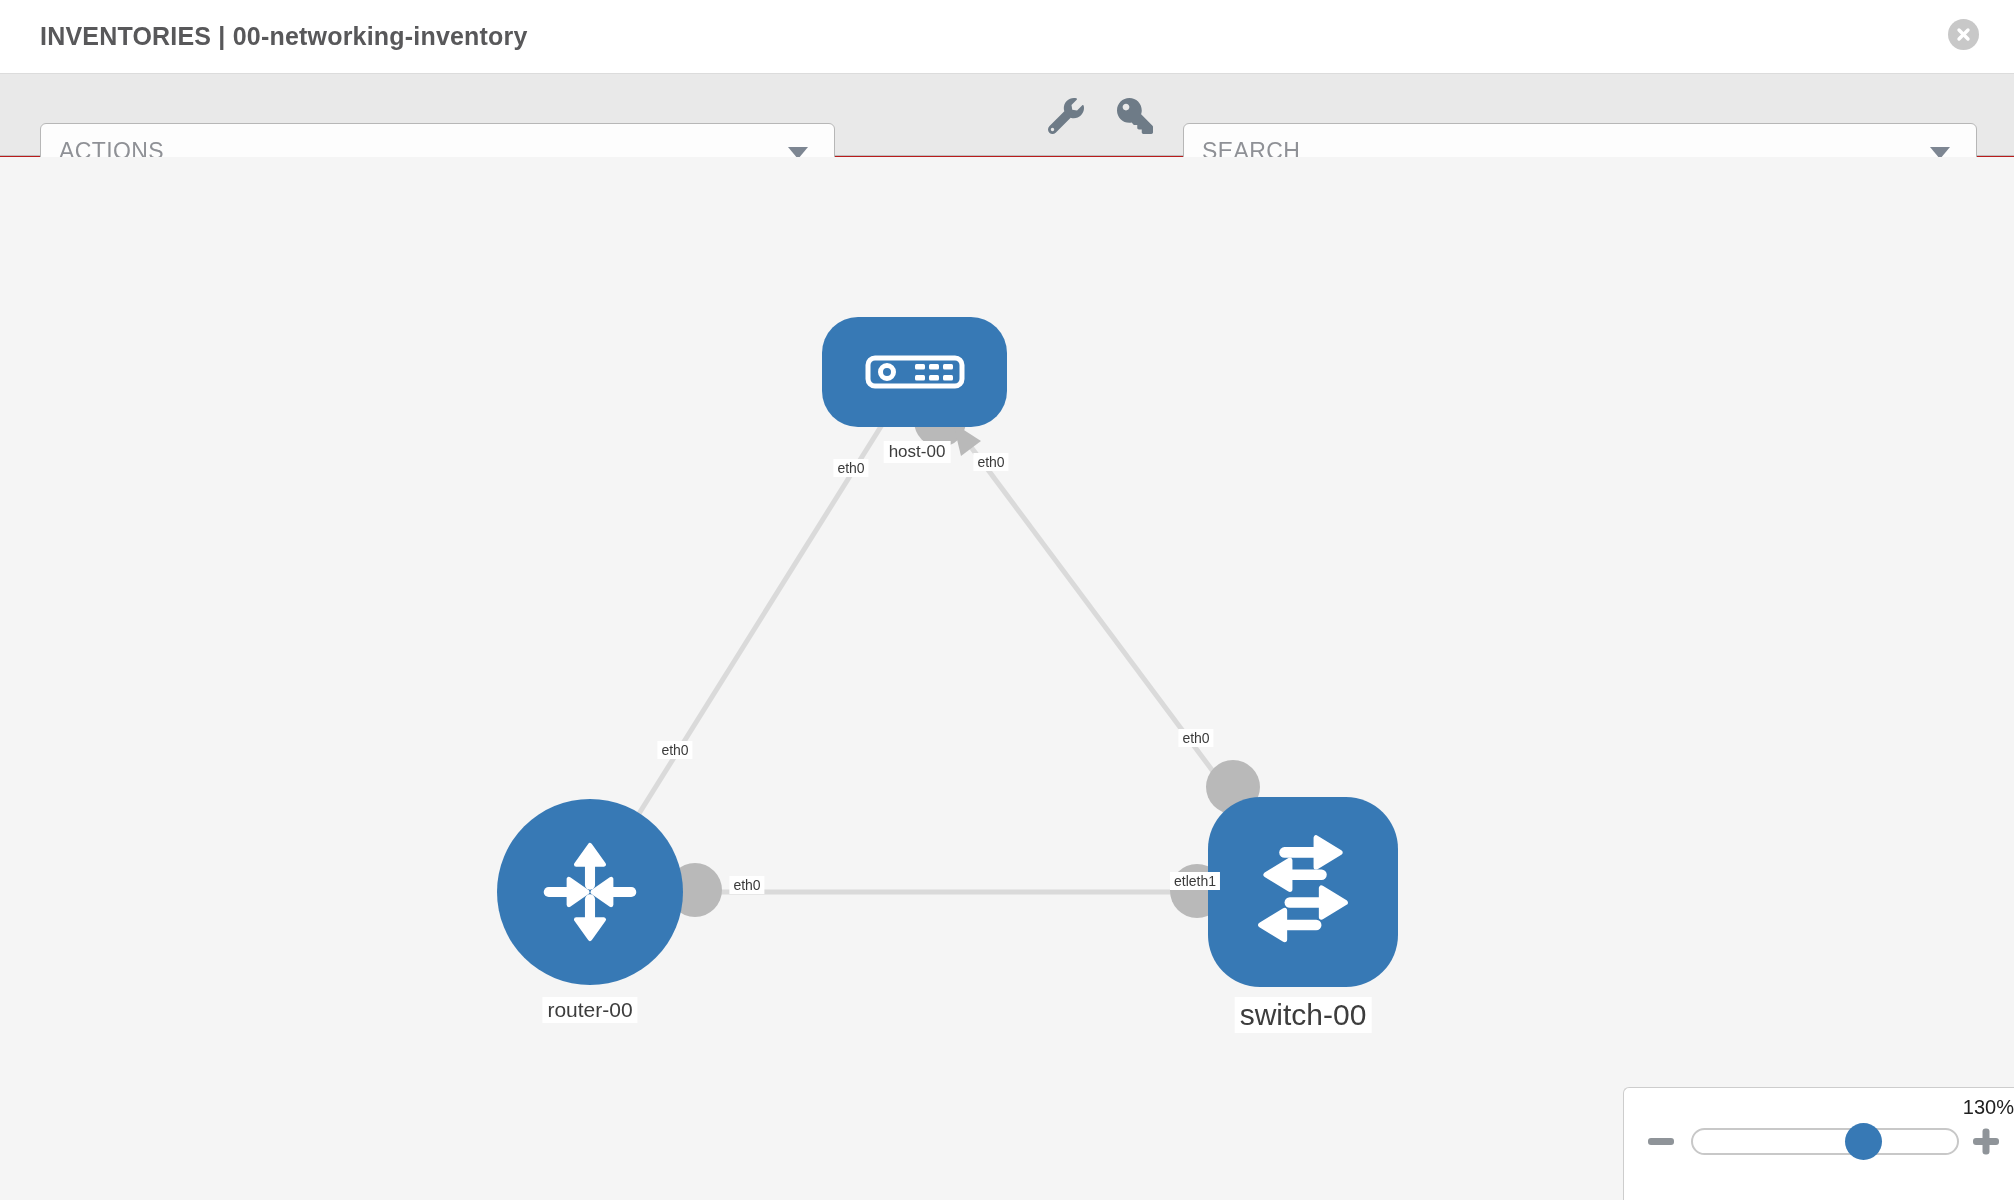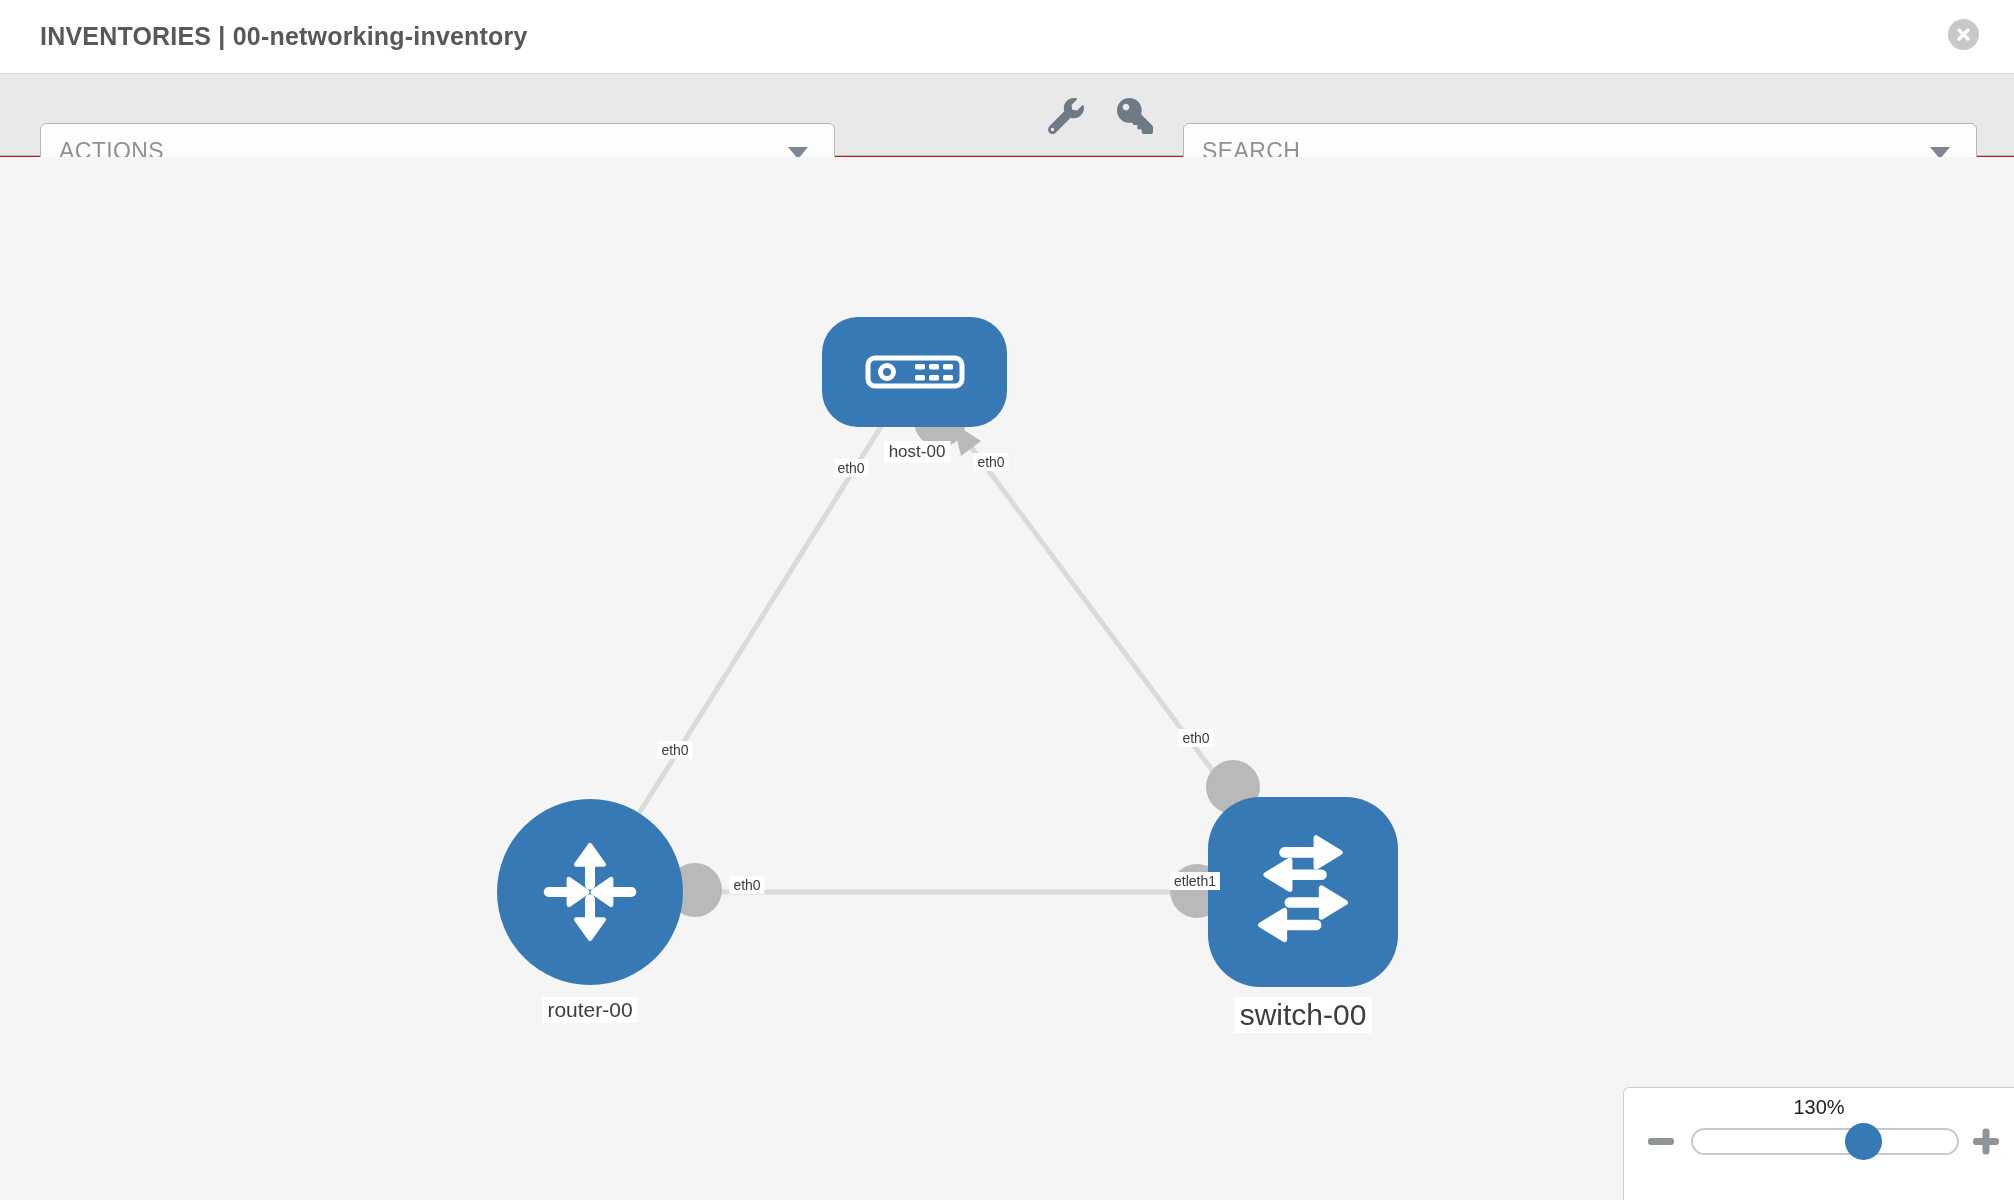--- a/index.html
+++ b/index.html
@@ -51,21 +51,21 @@
   .if-host-right{left:991px;top:296px;}
   .if-router-top{left:675px;top:584px;}
   .if-switch-top{left:1196px;top:572px;}
   .if-router-right{left:747px;top:719px;}
   .if-switch-left{left:1195px;top:715px;}
 
   
   .zoom-panel{position:absolute;left:1623px;top:930px;width:391px;height:113px;background:#ffffff;
          border:1px solid #cdcdcd;border-right:none;border-bottom:none;border-radius:6px 0 0 0;
          box-sizing:border-box;}
-  .zoom-level{position:absolute;left:0;top:8px;width:100%;text-align:center;
+  .zoom-level{position:absolute;left:0;top:8px;width:100%;text-align:right;
          font-size:20px;color:#212121;}
   .zoom-minus,.zoom-plus{position:absolute;top:36px;width:30px;height:34px;cursor:pointer;}
   .zoom-minus{left:22px;}
   .zoom-plus{left:347px;}
   .zoom-minus svg,.zoom-plus svg{width:100%;height:100%;fill:#8f9499;}
   .zoom-track{position:absolute;left:67px;top:40px;width:268px;height:27px;background:#ffffff;
          border:2px solid #c8c8c8;border-radius:15px;box-sizing:border-box;cursor:pointer;}
   .zoom-handle{position:absolute;left:221px;top:35px;width:37px;height:37px;border-radius:50%;
          background:#3779b5;cursor:grab;}
 </style>

